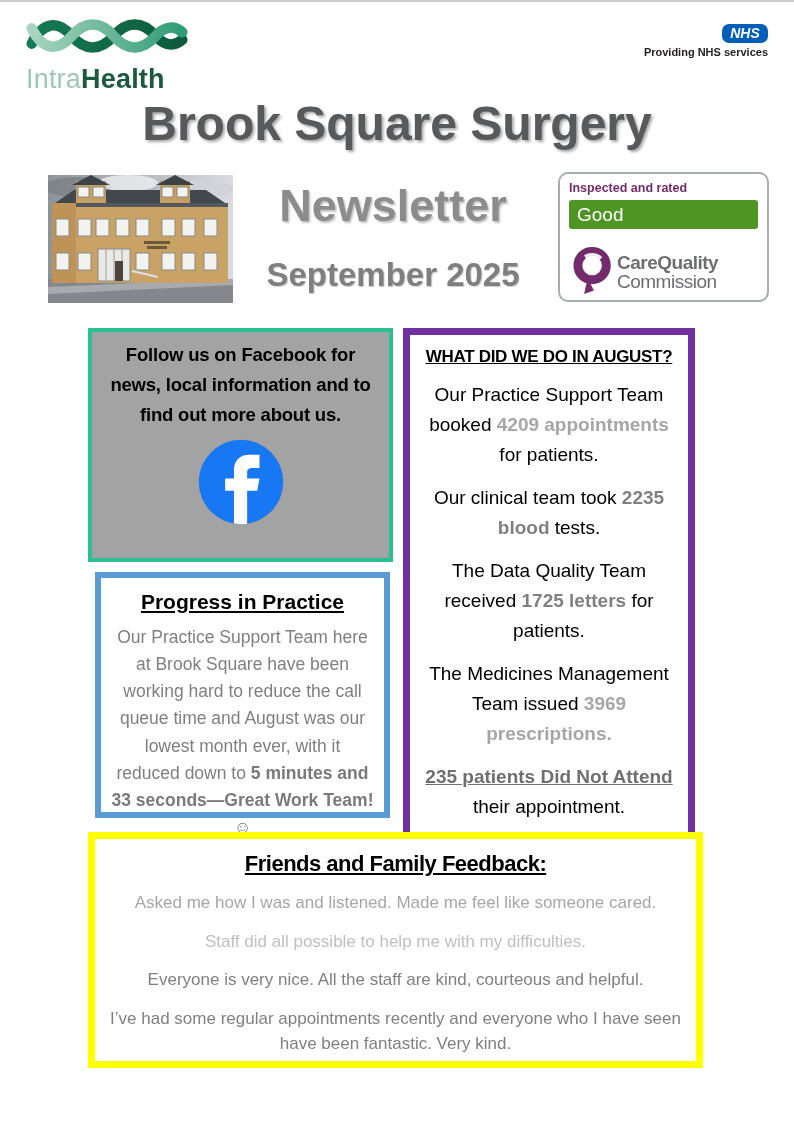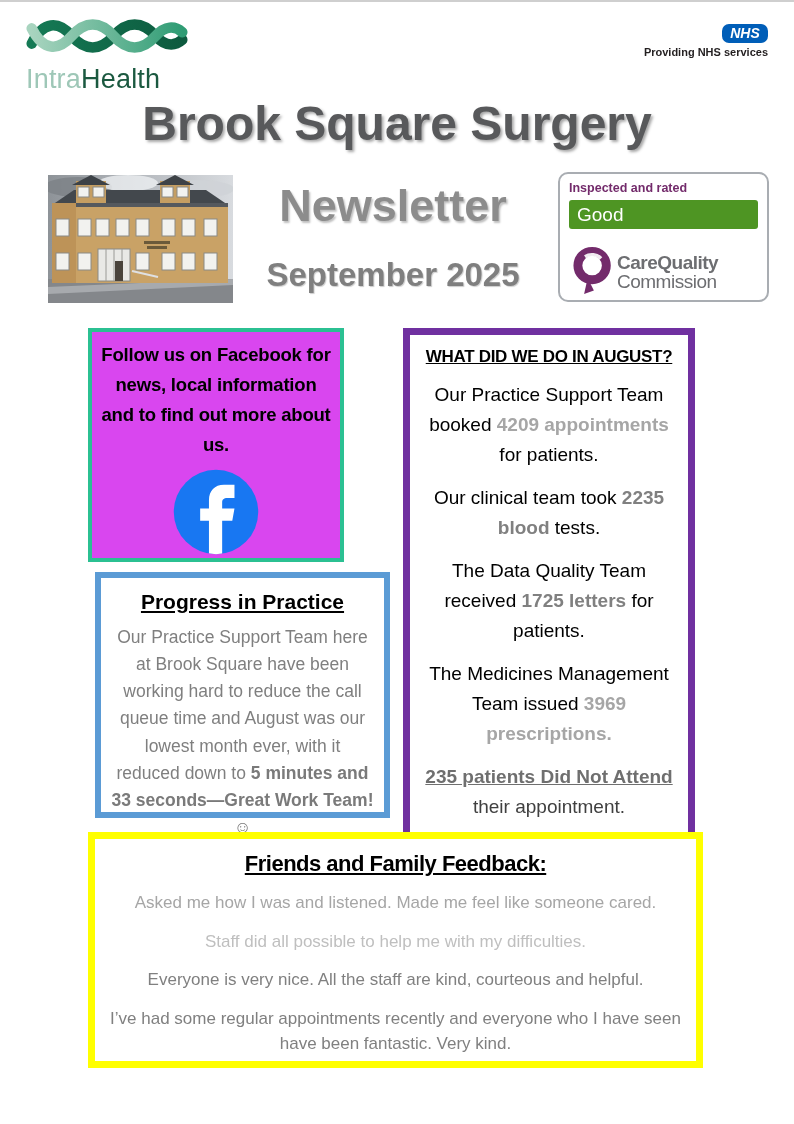--- a/index.html
+++ b/index.html
@@ -11,21 +11,21 @@
   *{margin:0;padding:0;box-sizing:border-box;}
   html,body{background:#ffffff;}
   body{font-family:"Liberation Sans",sans-serif;}
   .page{position:relative;width:794px;height:1124px;margin:0 auto;background:#ffffff;overflow:hidden;}
   .top-rule{position:absolute;left:0;top:0;width:794px;height:2px;background:#cfcfcf;}
 
   
   .ih-logo{position:absolute;left:26px;top:14px;width:180px;}
   .ih-text{font-size:27px;letter-spacing:.2px;margin-top:2px;}
   .ih-text .intra{color:var(--ih-light);font-weight:400;}
-  .ih-text .health{color:var(--ih-dark);font-weight:400;}
+  .ih-text .health{color:var(--ih-dark);font-weight:700;}
   .nhs-block{position:absolute;right:26px;top:24px;text-align:right;}
   .nhs-box{display:inline-block;background:var(--nhs-blue);color:#fff;width:46px;height:19px;
            font-weight:700;font-style:italic;font-size:14px;line-height:19px;text-align:center;border-radius:7px;}
   .nhs-tagline{margin-top:3px;font-size:11px;font-weight:700;color:#231f20;}
 
   .page-title{position:absolute;left:0;top:96px;width:794px;text-align:center;
       font-size:48px;font-weight:700;color:#58595b;letter-spacing:0;
       text-shadow:2px 2px 3px rgba(0,0,0,.35);}
 
   
@@ -39,39 +39,39 @@
        border:2px solid #a9adb2;border-radius:10px;padding:7px 9px;}
   .cqc-inspected{font-size:12.5px;font-weight:700;color:var(--cqc-purple);}
   .cqc-good-bar{margin-top:5px;background:var(--cqc-good-green);border-radius:3px;height:29px;
        color:#fff;font-size:19px;line-height:29px;padding-left:8px;}
   .cqc-logo-row{display:flex;align-items:center;margin-top:15px;}
   .cqc-org{line-height:1.0;color:#6d6e71;}
   .cqc-org .l1{font-size:19px;font-weight:700;letter-spacing:-.5px;}
   .cqc-org .l2{font-size:19px;font-weight:400;letter-spacing:-.5px;}
 
   
-  .fb-box{position:absolute;left:88px;top:328px;width:256px;height:234px;border:4px solid var(--accent-green);
-          background:#d946ef;text-align:center;padding:8px 8px 0;}
+  .fb-box{position:absolute;left:88px;top:328px;width:305px;height:234px;border:4px solid var(--accent-green);
+          background:#a3a3a3;text-align:center;padding:8px 8px 0;}
   .fb-text{font-size:18.5px;font-weight:700;color:#000;line-height:1.62;letter-spacing:-.2px;}
   .fb-icon{margin-top:8px;}
 
   .progress-box{position:absolute;left:95px;top:572px;width:295px;height:246px;border:6px solid var(--accent-blue);
           background:#fff;text-align:center;padding:12px 10px 0;}
   .progress-title{font-size:21px;font-weight:700;color:#000;text-decoration:underline;}
   .progress-body{margin-top:10px;font-size:17.5px;color:#7f7f7f;line-height:1.55;}
   .progress-body b{font-weight:700;color:#7a7a7a;}
 
   .august-box{position:absolute;left:403px;top:328px;width:292px;height:552px;border:7px solid var(--accent-purple);
           background:#fff;text-align:center;padding:12px 11px 0;}
   .august-title{font-size:17px;font-weight:700;color:#000;text-decoration:underline;letter-spacing:-.3px;}
   .august-box p{margin-top:13px;font-size:19px;color:#000;line-height:1.58;}
   .stat-light{font-weight:700;color:#a6a6a6;}
   .stat-mid{font-weight:700;color:#808080;}
   .stat-underline{font-weight:700;color:#6f6f6f;text-decoration:underline;}
-  .dna-post{color:#404040;text-align:center;}
+  .dna-post{color:#000000;text-align:center;}
 
   .feedback-box{position:absolute;left:88px;top:832px;width:615px;height:236px;border:7px solid var(--accent-yellow);
           background:#fff;text-align:center;padding:12px 14px 0;}
   .feedback-title{font-size:22px;font-weight:700;color:#000;text-decoration:underline;letter-spacing:-.5px;}
   .quote{margin-top:13px;font-size:17px;line-height:1.5;}
   .tone-a{color:#a6a6a6;}
   .tone-b{color:#bfbfbf;}
   .tone-c{color:#808080;}
 </style>
 </head>

